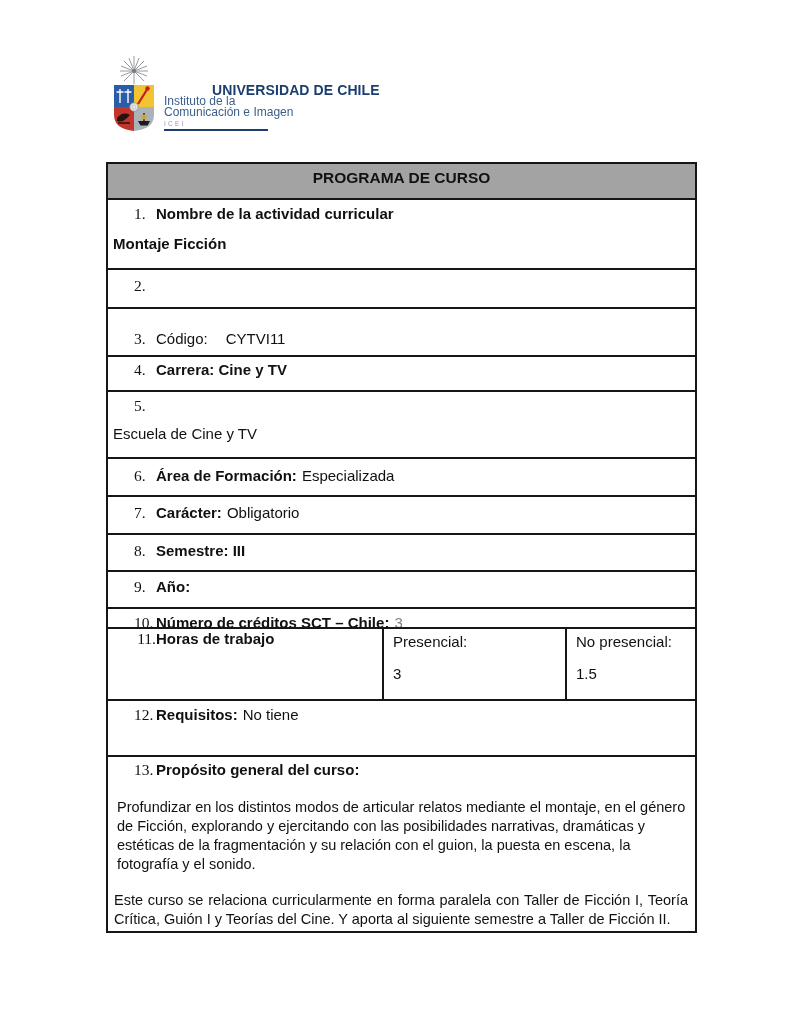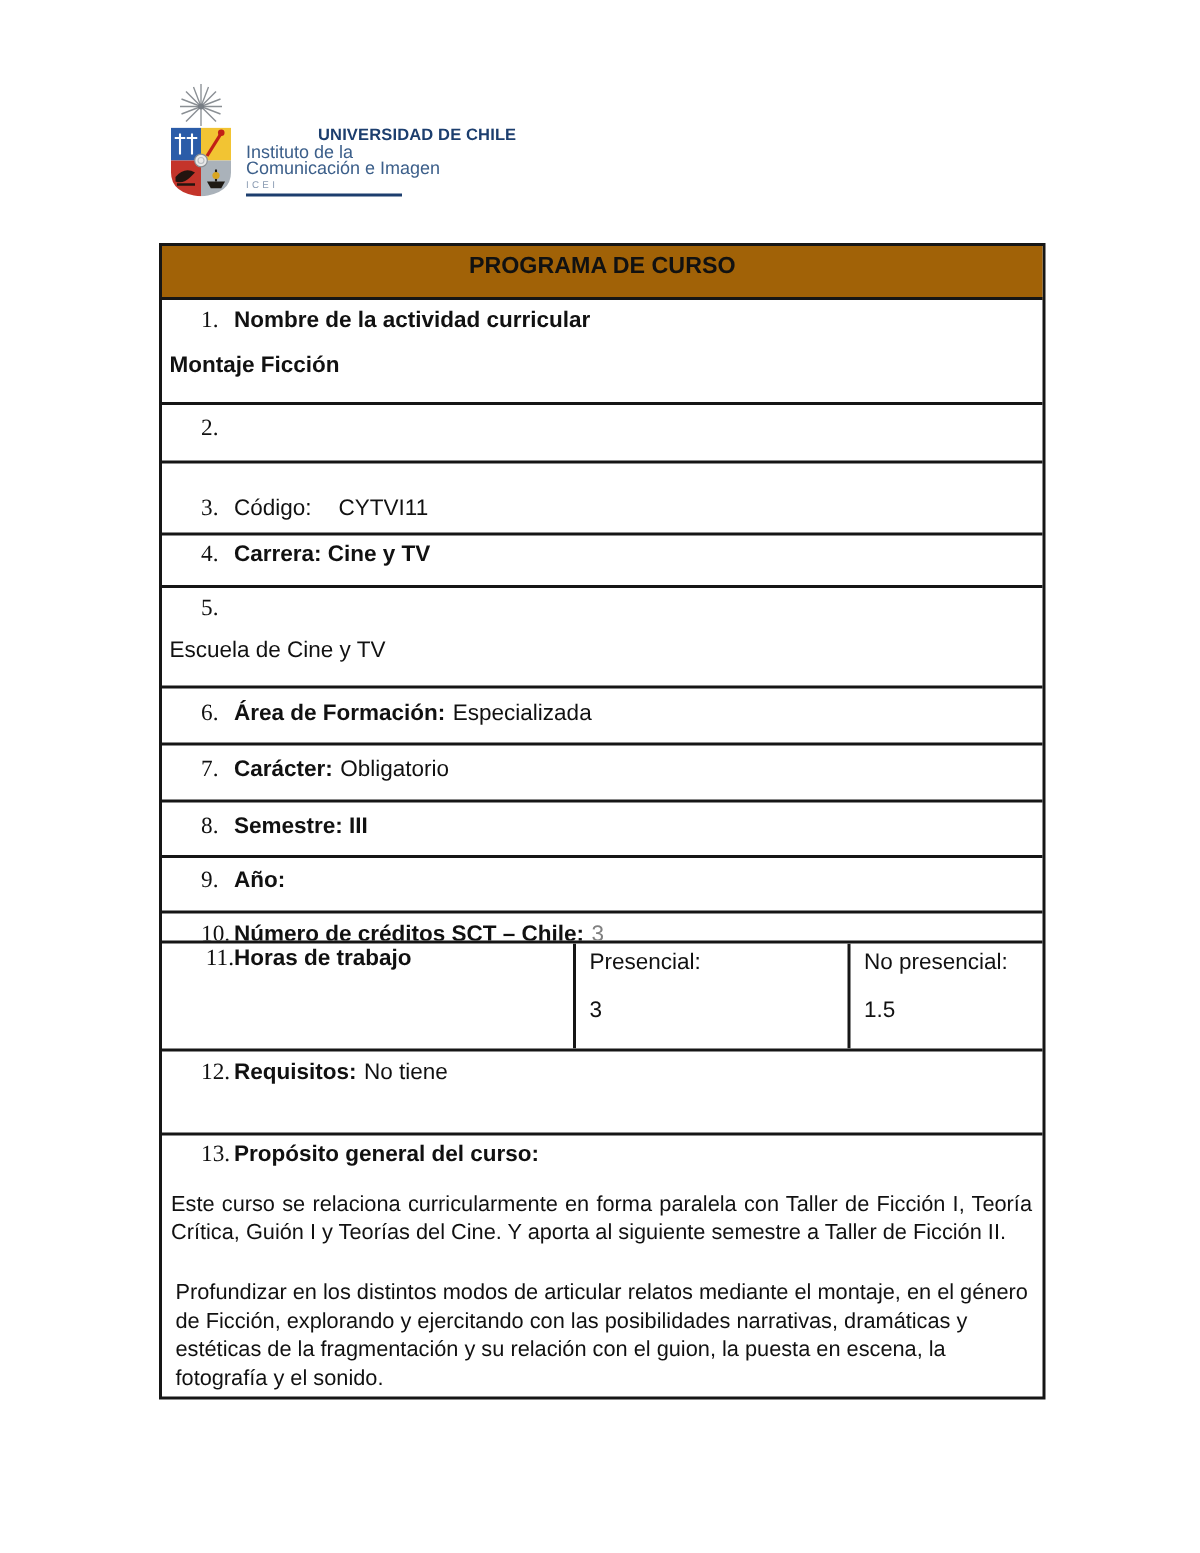--- a/index.html
+++ b/index.html
@@ -9,21 +9,21 @@
     font-family:"Liberation Sans", sans-serif;
     color:#111111;
     position:relative;
     overflow:hidden;
   }
 
   
   .logo { position:absolute; left:112px; top:55px; display:flex; align-items:flex-start; }
   .crest { width:44px; height:78px; flex:none; }
   .logo-text { margin-left:8px; margin-top:30px; }
-  .lt-univ { font-size:11px; font-weight:bold; color:#1c3e6e; letter-spacing:0.1px; line-height:11px;padding-left:48px; }
+  .lt-univ { font-size:14px; font-weight:bold; color:#1c3e6e; letter-spacing:0.1px; line-height:11px;padding-left:48px; }
   .lt-inst { font-size:12px; color:#3c5f8a; line-height:11px; }
   .lt-acr  { font-size:6.5px; color:#8b9cb3; letter-spacing:2.2px; line-height:8px; margin-top:2px; }
   .lt-rule { width:104px; height:2px; background:#1c3e6e; margin-top:1px; }
 
   
   .course-table {
     position:absolute; left:106px; top:162px;
     width:591px;
     border:2px solid #161616;
     box-sizing:border-box;
@@ -32,21 +32,21 @@
   .row {
     box-sizing:border-box;
     border-bottom:2px solid #161616;
     font-size:15px;
     line-height:15px;
     overflow:hidden;
   }
   .row:last-child { border-bottom:none; }
 
   .row-header {
-    height:36px; background:#a16207;
+    height:36px; background:#a3a3a3;
     text-align:center; font-weight:bold;
     font-size:15.5px; padding-top:6px;
   }
 
   .item { padding-left:26px; display:flex; align-items:baseline; }
   .num {
     font-family:"Liberation Serif", serif;
     font-size:15.5px;
     flex:none; min-width:22px;
   }
@@ -257,18 +257,18 @@
         <span class="bold">Requisitos:</span>
         <span class="plain val-sp">No tiene</span>
       </div>
     </div>
 
     <div class="row h174">
       <div class="item">
         <span class="num">13.</span>
         <span class="bold">Propósito general del curso:</span>
       </div>
+      <p class="para para-first">Profundizar en los distintos modos de articular relatos mediante el montaje, en el género de Ficción, explorando y ejercitando con  las posibilidades narrativas, dramáticas y estéticas de la fragmentación y su relación con el guion, la puesta en escena, la fotografía y el sonido.</p>
       <p class="para para-just">Este curso se relaciona curricularmente en forma paralela con  Taller de Ficción I, Teoría Crítica, Guión I y Teorías del Cine. Y aporta al siguiente semestre a Taller de Ficción II.</p>
-      <p class="para para-first">Profundizar en los distintos modos de articular relatos mediante el montaje, en el género de Ficción, explorando y ejercitando con  las posibilidades narrativas, dramáticas y estéticas de la fragmentación y su relación con el guion, la puesta en escena, la fotografía y el sonido.</p>
     </div>
 
   </div>
 </div>
 
 </body></html>

